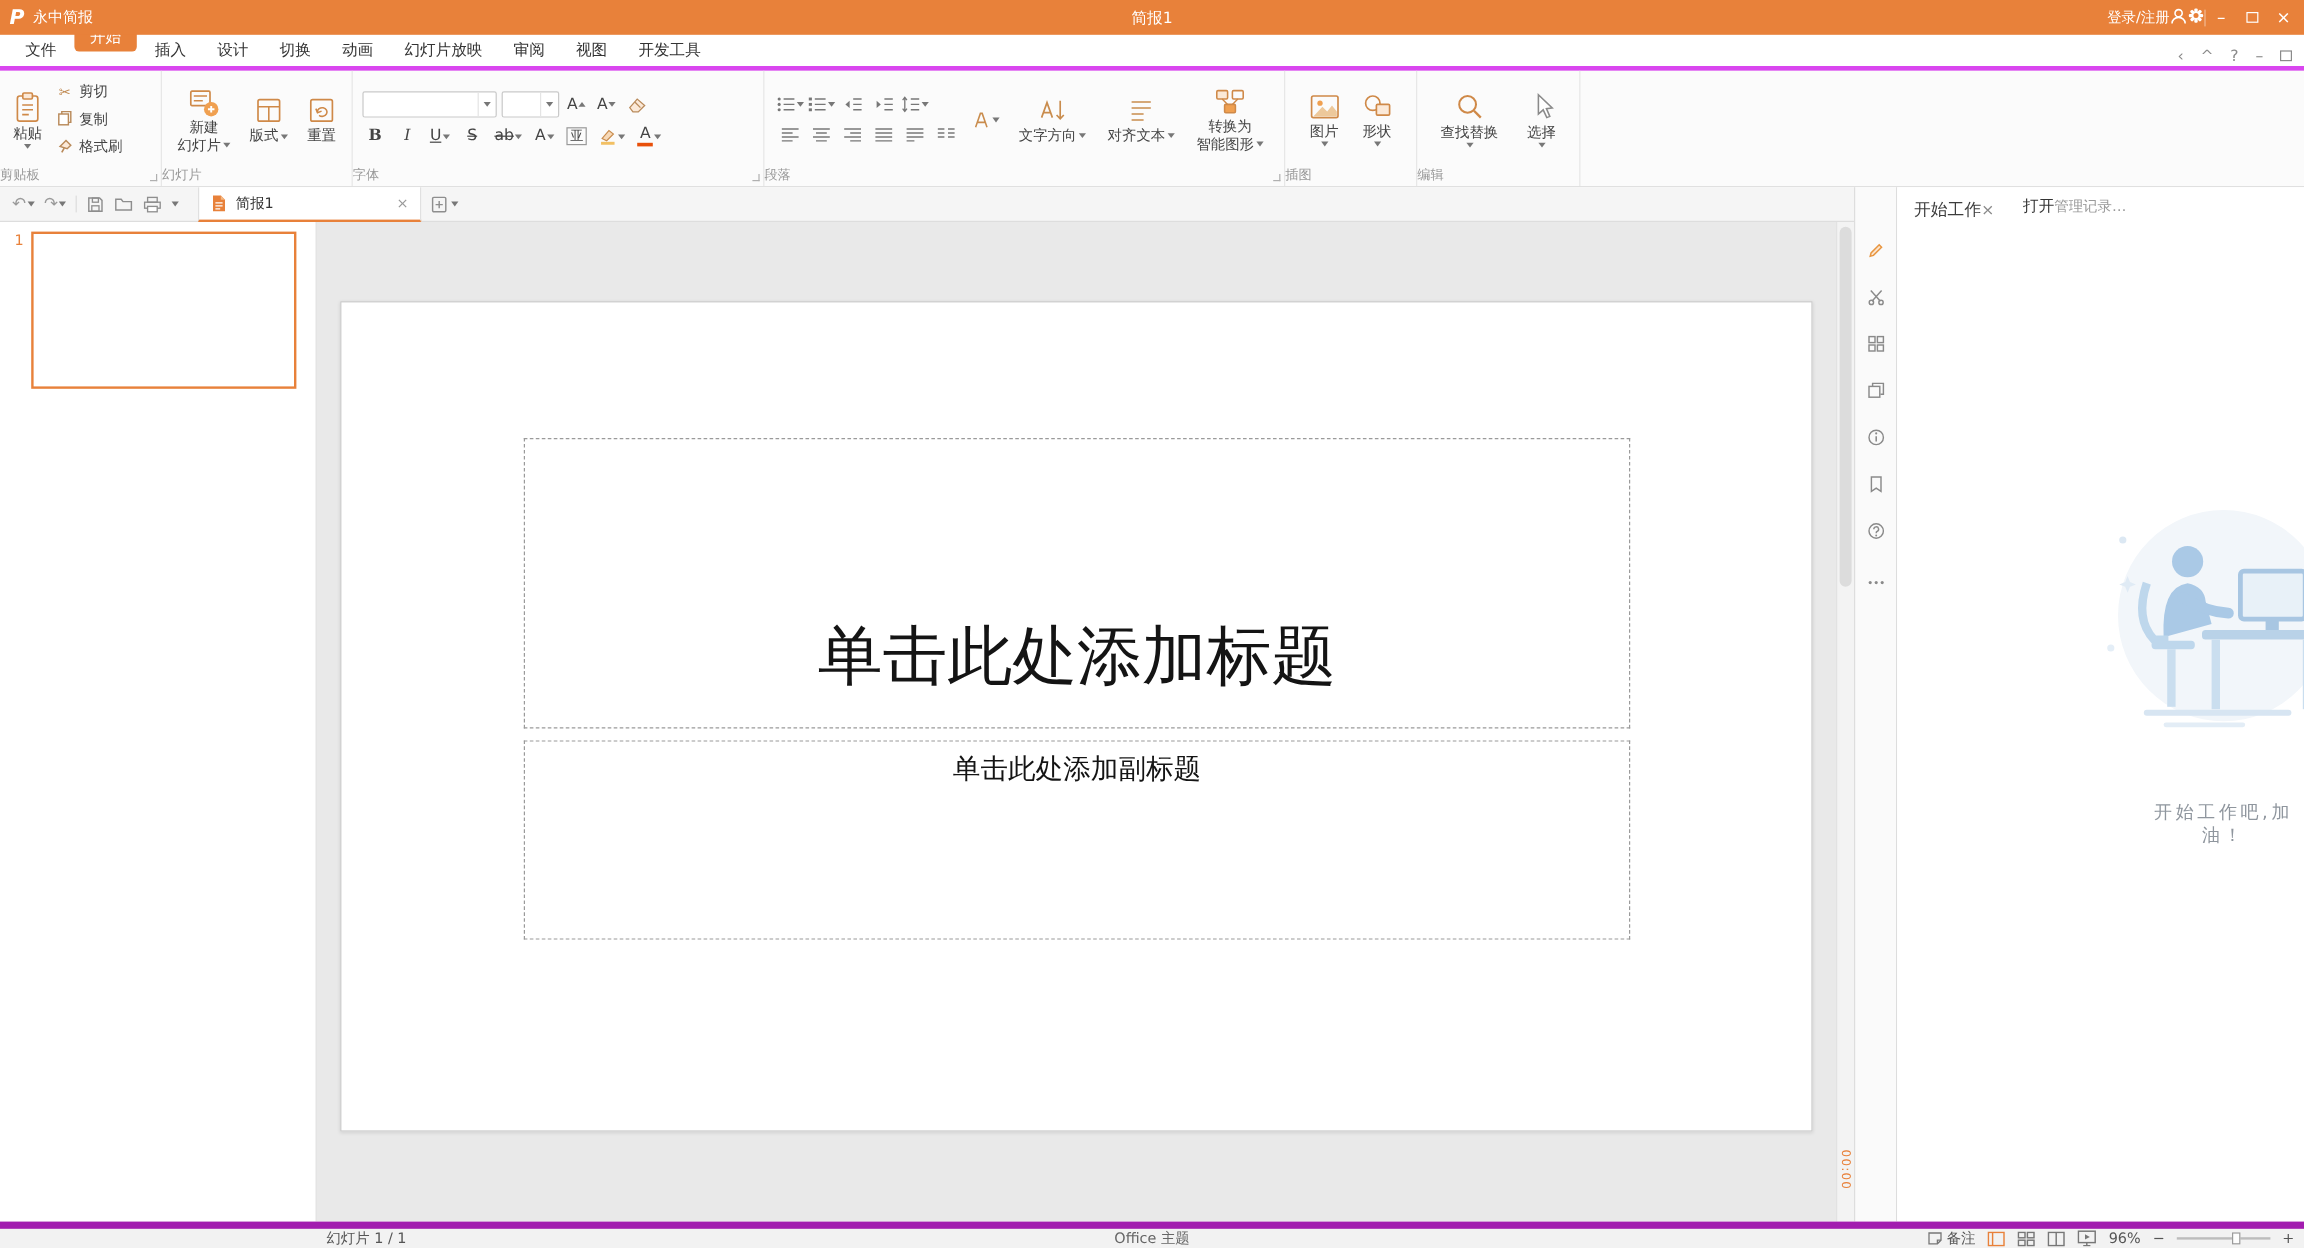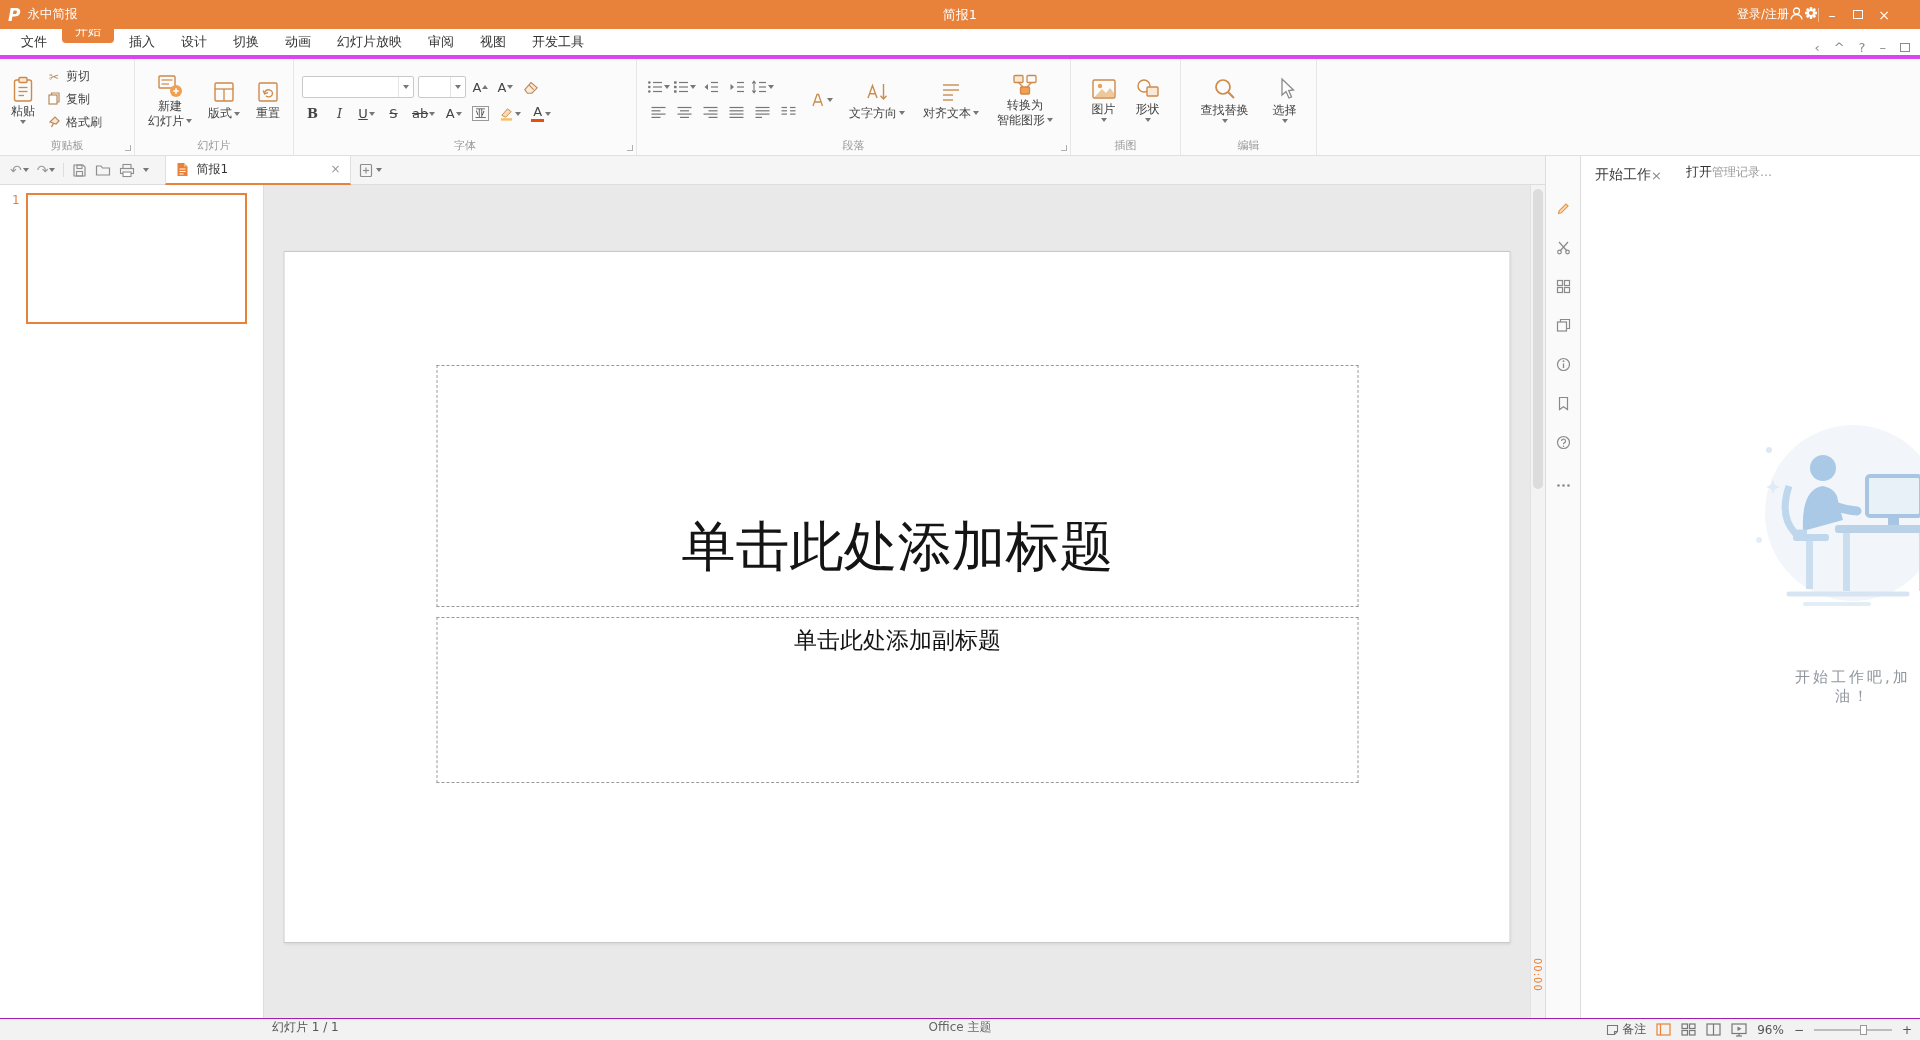--- a/index.html
+++ b/index.html
@@ -6,38 +6,38 @@
 html,body{width:1920px;height:1040px;overflow:hidden}
 body{font-family:"DejaVu Sans","Liberation Sans",sans-serif;font-size:13px;color:#333;background:#fff;cursor:default}
 .app{width:1920px;height:1040px;display:flex;flex-direction:column}
 
 
 .titlebar{height:29px;background:#e8813a;display:flex;align-items:center;color:#fff;position:relative;flex:none}
 .tb-left{display:flex;align-items:center;gap:7px;padding-left:8px;z-index:1}
 .logo{font-weight:bold;font-style:italic;font-size:17px}
 .tb-appname{font-size:12.5px}
 .tb-center{position:absolute;left:0;right:0;text-align:center;font-size:13px}
-.tb-right{margin-left:auto;display:flex;align-items:center;padding-right:23px;z-index:1;font-size:12px}
+.tb-right{margin-left:auto;display:flex;align-items:center;padding-right:4px;z-index:1;font-size:12px}
 .winbtn{width:26px;height:29px;display:flex;align-items:center;justify-content:center;font-size:14px}
 .restore-box{width:10px;height:9px;border:1.4px solid #fff;display:inline-block}
 .tb-sep{width:1px;height:14px;background:rgba(255,255,255,.45)}
 
 
 .menubar{height:30px;background:#fff;display:flex;align-items:flex-end;padding-left:8px;border-bottom:4px solid #d946ef;flex:none}
 .menu-item{padding:4px 13px;font-size:13px;color:#333}
 .menu-item.active{background:#e8813a;color:#fff;border-radius:4px;padding:3px 13px;margin:12px 2px}
 .menu-right{margin-left:auto;display:flex;align-items:center;gap:14px;color:#8a8a8a;padding-right:10px;font-size:13px}
 .menu-right .restore-box{border-color:#8a8a8a}
 
 
 .ribbon{height:97px;background:#fbfbfb;border-bottom:1px solid #e0e0e0;display:flex;flex:none}
 .rgroup{display:flex;flex-direction:column;border-right:1px solid #e7e7e7;position:relative;flex:none}
 .rbody{flex:1;display:flex;align-items:center;padding:3px 5px 0;gap:2px}
 .rbody.col{flex-direction:column;align-items:stretch;justify-content:center;gap:5px}
-.rlabel{height:18px;line-height:17px;text-align:center;font-size:11px;color:#999}
+.rlabel{height:18px;line-height:17px;text-align:left;font-size:11px;color:#999}
 .corner{position:absolute;right:3px;bottom:4px;width:6px;height:6px;border-right:1.4px solid #b0b0b0;border-bottom:1.4px solid #b0b0b0}
 .bigbtn{display:flex;flex-direction:column;align-items:center;justify-content:center;padding:2px 6px;gap:2px;font-size:12px;color:#444;border-radius:3px;line-height:13px;text-align:center}
 .stack{display:flex;flex-direction:column;justify-content:center;gap:4px}
 .sbtn{display:flex;align-items:center;gap:5px;font-size:12px;color:#444;padding:1px 4px}
 .glyph{color:#c08a52;font-size:12px;width:14px;text-align:center}
 .caret{display:inline-block;width:0;height:0;border-left:3.5px solid transparent;border-right:3.5px solid transparent;border-top:4px solid #777}
 .caret.up{border-top:none;border-bottom:4px solid #777}
 .row{display:flex;align-items:center;gap:4px}
 .combo{height:22px;border:1px solid #c9c9c9;background:#fff;border-radius:2px;display:flex;align-items:center}
 .combo .cbody{flex:1}
@@ -86,21 +86,21 @@
 .pane-header{height:32px;display:flex;align-items:center;padding:6px 10px 0 14px;font-size:14px;color:#3d3d3d}
 .pane-close{margin-left:auto;color:#8a8a8a;font-size:13px}
 .pane-divider{height:1px;background:#e8e8e8;margin-top:4px}
 .pane-row{height:32px;display:flex;align-items:center;padding:0 14px;font-size:13px;color:#333}
 .manage{margin-left:auto;font-size:12px;color:#9a9a9a}
 .pane-body{flex:1;position:relative}
 .illust{position:absolute;left:50%;top:262px;transform:translateX(-50%)}
 .motto{position:absolute;left:0;right:0;top:512px;text-align:center;color:#8f969e;font-size:15px;letter-spacing:3px}
 
 
-.statusbar{height:22px;background:#f2f2f2;border-top:1px solid #a21caf;display:flex;font-size:12px;color:#555;position:relative;flex:none}
+.statusbar{height:22px;background:#f2f2f2;border-top:6px solid #a21caf;display:flex;align-items:center;font-size:12px;color:#555;position:relative;flex:none}
 .sb-left{position:absolute;left:272px}
 .sb-center{position:absolute;left:0;right:0;text-align:center;color:#666}
 .sb-right{margin-left:auto;display:flex;align-items:center;gap:10px;padding-right:8px;z-index:1}
 .zoomtrack{width:78px;height:2px;background:#bdbdbd;position:relative}
 .zoomthumb{position:absolute;left:46px;top:-4px;width:7px;height:10px;background:#fdfdfd;border:1px solid #9a9a9a}
 .sb-ico{display:flex;align-items:center;gap:3px}
 </style>
 </head>
 <body>
 

